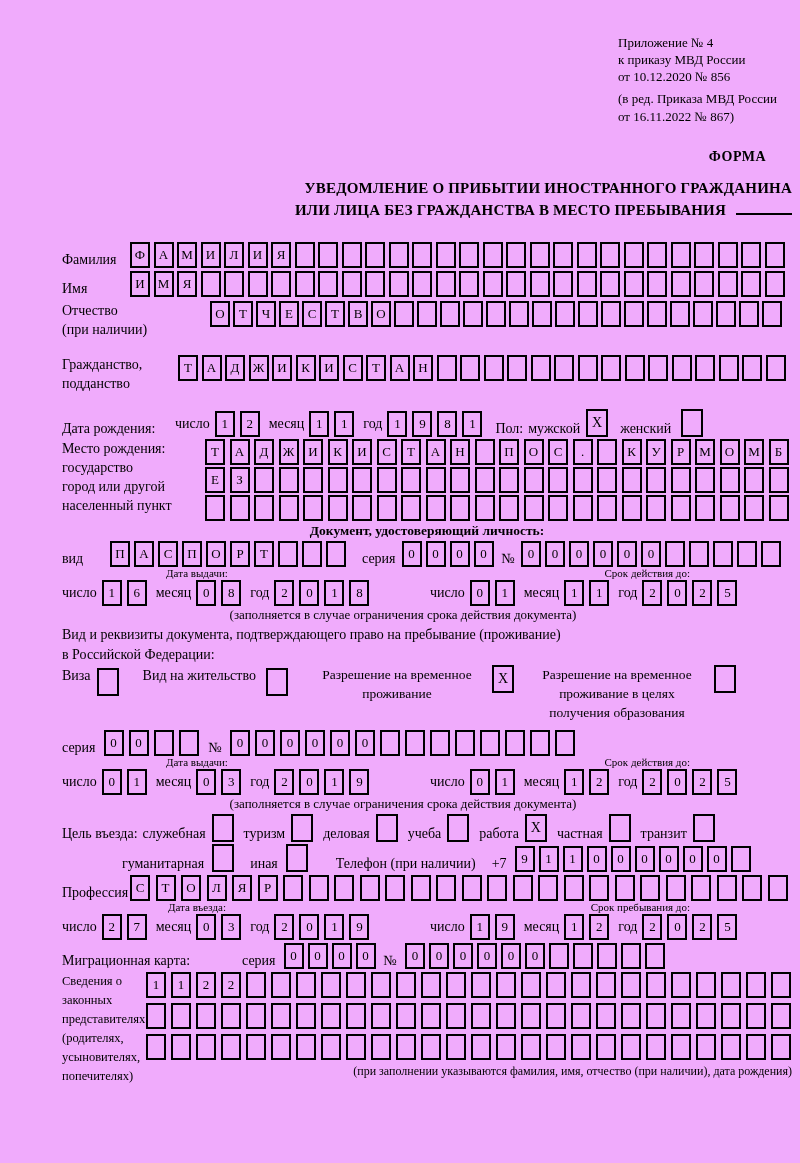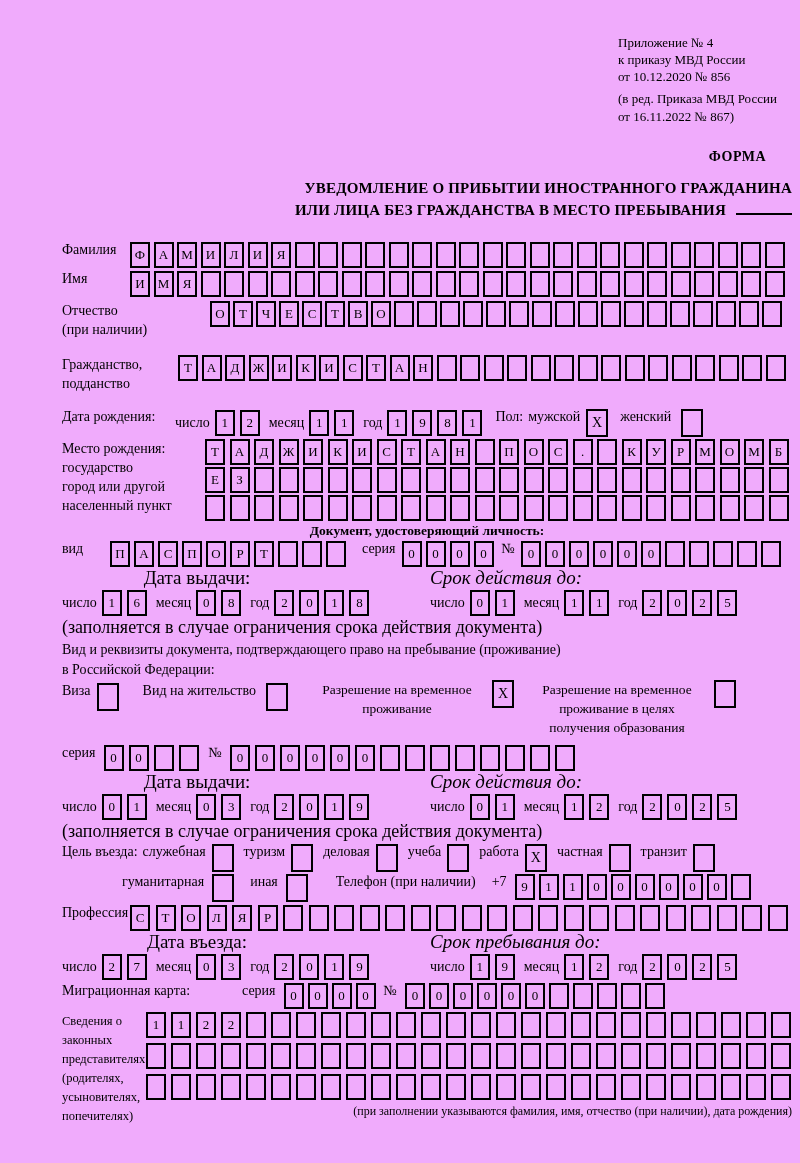--- a/index.html
+++ b/index.html
@@ -5,47 +5,47 @@
   html,body { margin:0; padding:0; background:#fff; }
   .page { width:800px; height:1163px; box-sizing:border-box; padding:34px 8px 0 62px;
           font-family:"Liberation Serif", serif; color:#000; background:#f0abfc;
           overflow:hidden; position:relative; font-size:14px; }
   .hdr { margin-left:556px; font-size:13px; line-height:1.32; }
   .hdr .ed { margin-top:5px; }
   .forma { margin-top:24px; padding-right:26px; text-align:right; font-weight:bold; letter-spacing:.5px; }
   .title { margin-top:12px; text-align:right; font-weight:bold; font-size:15px; line-height:1.5; letter-spacing:.2px; }
   .blank { display:inline-block; width:56px; border-bottom:2px solid #000; margin-left:10px; }
   .sec { margin-top:22px; font-weight:bold; font-size:14px; letter-spacing:.8px; }
-  .row { display:flex; align-items:flex-start; margin-top:3px; }
+  .row { display:flex; align-items:flex-end; margin-top:3px; }
   .row.top { align-items:flex-start; }
   .lbl { flex-shrink:0; white-space:nowrap; }
   .lh19 { line-height:19px; white-space:nowrap; }
   .strip { display:flex; flex-shrink:0; }
   .g3{gap:3px}.g35{gap:3.5px}.g4{gap:4px}.g45{gap:4.5px}.g5{gap:5px}.g55{gap:5.5px}
   .cell { width:16px; height:22px; border:2px solid #000; text-align:center; font-size:13px; line-height:22px; flex-shrink:0; overflow:hidden; }
   .chk { width:18px; height:24px; border:2px solid #000; text-align:center; font-size:14px; line-height:23px; flex-shrink:0; }
   .col { display:flex; flex-direction:column; }
   .vg2{gap:2px}.vg5{gap:5px}
   .w48{width:48px}.w68{width:68px}.w84{width:84px}.w105{width:105px}.w116{width:116px}
   .w143{width:143px}.w148{width:148px}.w150{width:150px}.w178{width:178px; flex-shrink:0}.w182{width:182px; flex-shrink:0}
   .ml4{margin-left:4px}.ml5{margin-left:5px}.ml6{margin-left:6px}.ml8{margin-left:8px}.ml10{margin-left:10px}
   .ml12{margin-left:12px}.ml16{margin-left:16px}.ml20{margin-left:20px}
   .ml24{margin-left:24px}.ml28{margin-left:28px}.ml30{margin-left:30px}.ml60{margin-left:60px}
   .mt0{margin-top:16px}.mt2{margin-top:2px}.mt3{margin-top:3px}.mt4{margin-top:4px}.mt8{margin-top:8px}.mt20{margin-top:20px}
   .mb8{margin-bottom:8px}
   .dochead { text-align:center; font-weight:bold; font-size:13.5px; margin-top:2px; }
   .dates { display:flex; margin-top:0; }
   .dcol1 { width:368px; flex-shrink:0; }
-  .dhead { font-size:19px; }
+  .dhead { font-size:11px; }
   .dhead.c1 { width:270px; text-align:center; }
-  .dhead.c2 { width:260px; text-align:left;font-style:italic; }
+  .dhead.c2 { width:260px; text-align:right; }
   .dgrp { display:flex; align-items:center; margin-top:1px; }
   .dl { margin-right:5px; flex-shrink:0; }
   .dgrp .strip { margin-right:9px; }
-  .note { font-size:18px; text-align:left; padding-right:48px; margin-top:1px; }
+  .note { font-size:13px; text-align:center; padding-right:48px; margin-top:1px; }
   .plain { margin-top:4px; }
   .ctr { text-align:center; line-height:19px; font-size:13.5px; }
   .permits { align-items:flex-start; }
   .mtop { margin-top:3px; }
   .reps { font-size:12.5px; }
   .repnote { font-size:12px; padding-left:100px; margin-top:-22px; text-align:right; }
 </style>
 </head>
 <body>
 

